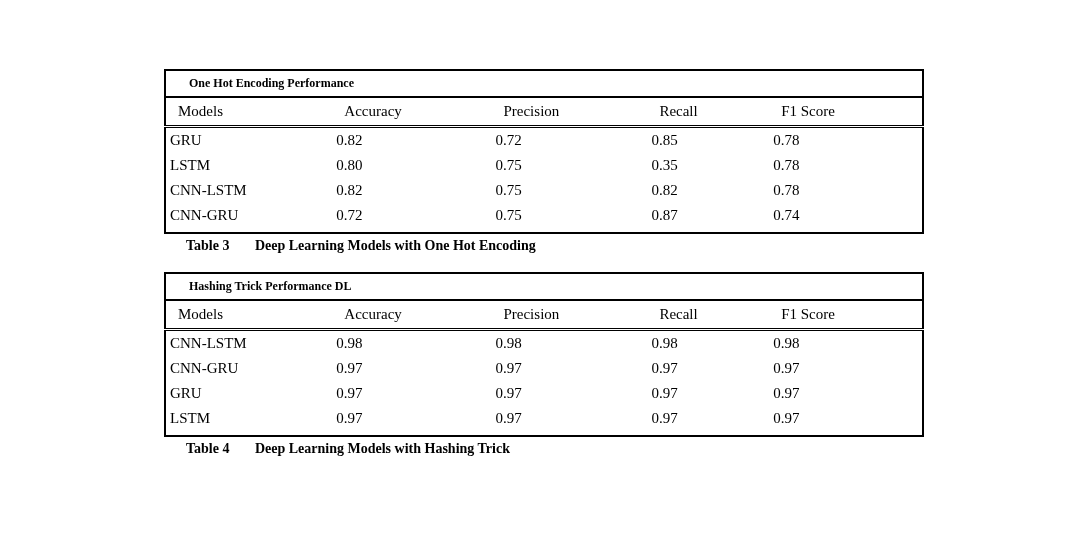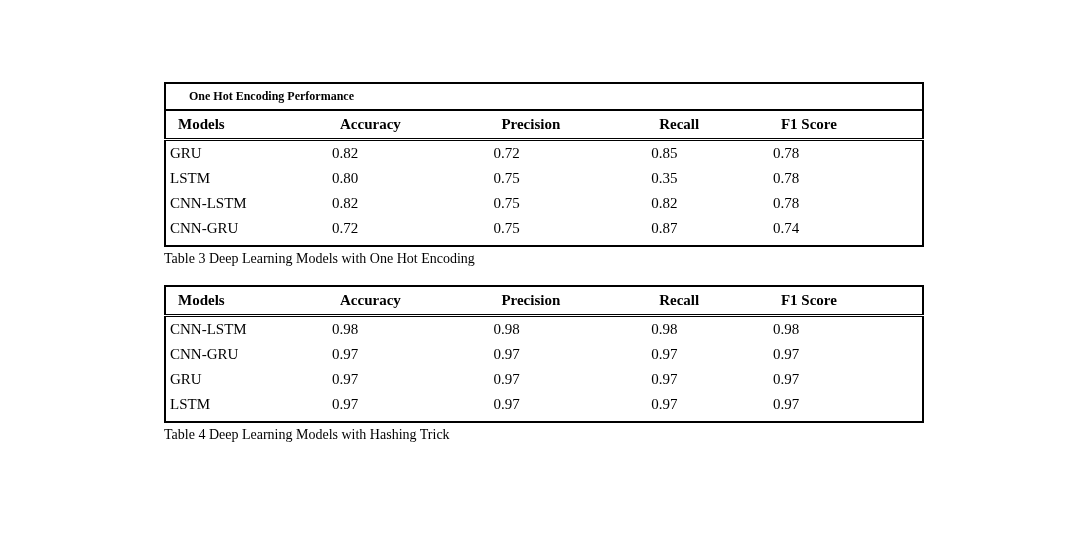--- a/index.html
+++ b/index.html
@@ -39,21 +39,21 @@
     .table-title-row td {
       text-align: left;
       font-weight: bold;
       font-size: 12px;
       padding: 5px 23px;
       border-bottom: 2px solid #000;
     }
 
     .header-row th {
       text-align: left;
-      font-weight: bold;
+      font-weight: normal;
       padding: 5px 12px;
       border-bottom: 3px double #000;
       border-top: 1px solid #000;
     }
 
     .header-row th:first-child {
       border-left: none;
     }
 
     .data-row td {
@@ -69,21 +69,22 @@
       padding-bottom: 8px;
     }
 
     .table-caption {
       font-size: 14px;
       margin-bottom: 18px;
       padding-top: 4px;
     }
 
     .table-caption span {
-      font-weight: normal;
+      font-weight: bold;
+      margin-left: 22px;
     }
   </style>
 </head>
 <body>
 
 <div class="page-content">
 
   <div class="table-wrapper">
     <table>
       <tbody>
@@ -128,20 +129,23 @@
       </tbody>
     </table>
     <div class="table-caption">
       <span>Table 3</span><span>   Deep Learning Models with One Hot Encoding</span>
     </div>
   </div>
 
   <div class="table-wrapper">
     <table>
       <tbody>
+        <tr class="table-title-row">
+          <td colspan="5">Hashing Trick Performance DL</td>
+        </tr>
         <tr class="header-row">
           <th>Models</th>
           <th>Accuracy</th>
           <th>Precision</th>
           <th>Recall</th>
           <th>F1 Score</th>
         </tr>
         <tr class="data-row">
           <td>CNN-LSTM</td>
           <td>0.98</td>

